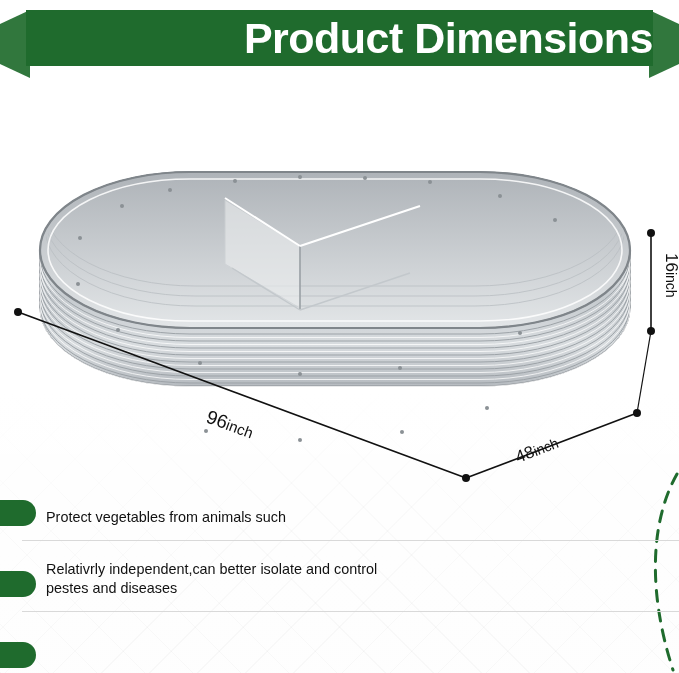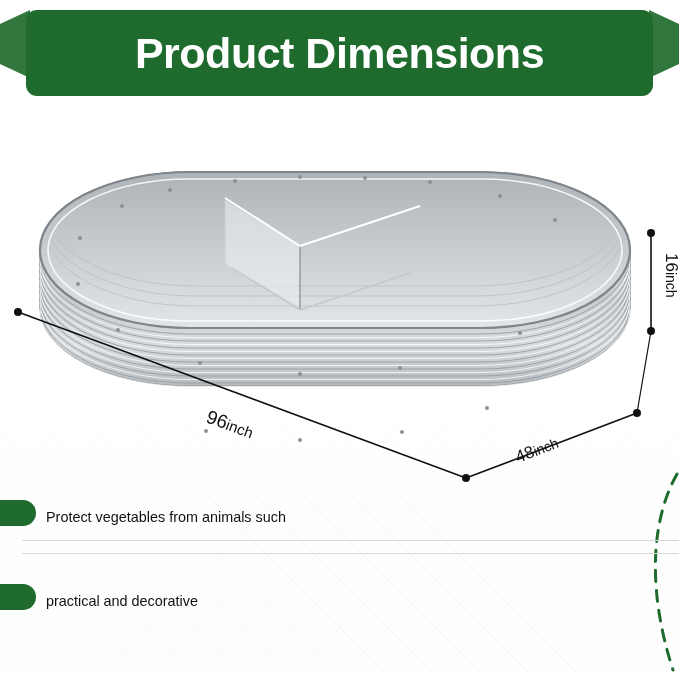--- a/index.html
+++ b/index.html
@@ -21,24 +21,24 @@
     z-index:0;
   }
   .bg-fade{
     position:absolute;inset:0;
     background:linear-gradient(to bottom, #ffffff 0%, #ffffff 58%, rgba(255,255,255,0.55) 75%, rgba(255,255,255,0.35) 100%);
     z-index:1;
   }
 
   
   .banner{
-    position:absolute;left:26px;top:10px;width:627px;height:86px;
+    position:absolute;left:26px;top:10px;width:627px;height:56px;
     background:#1f6b2d;
     z-index:5;
-    display:flex;align-items:center;justify-content:center;border-radius:11px;
+    display:flex;align-items:center;justify-content:flex-end;
   }
   .banner .title{
     color:#ffffff;
     font-size:43px;
     font-weight:bold;
     letter-spacing:-0.5px;
     line-height:1;
     white-space:nowrap;
   }
   .banner-tail-left{
@@ -265,26 +265,32 @@
       <div class="bullet-marker"></div>
       <div class="bullet-text">
         <div>Protect vegetables from animals such</div>
       </div>
     </div>
 
     <div style="position:relative;height:1px;margin:2px 0 12px 0;">
       <div class="divider"></div>
     </div>
 
-
-    <div style="position:relative;height:1px;margin:2px 0 12px 0;">
-      <div class="divider"></div>
-    </div>
-
     <div class="bullet-row">
       <div class="bullet-marker"></div>
       <div class="bullet-text">
-        <div>practical and decorative</div>
+        <div>Relativrly independent,can better isolate and control</div>
+        <div>pestes and diseases</div>
+      </div>
+    </div>
+
+    <div style="position:relative;height:1px;margin:2px 0 12px 0;">
+      <div class="divider"></div>
+    </div>
+
+    <div class="bullet-row">
+      <div class="bullet-marker"></div>
+      <div class="bullet-text">
       </div>
     </div>
 
   </div>
 </div>
 
 </body></html>

